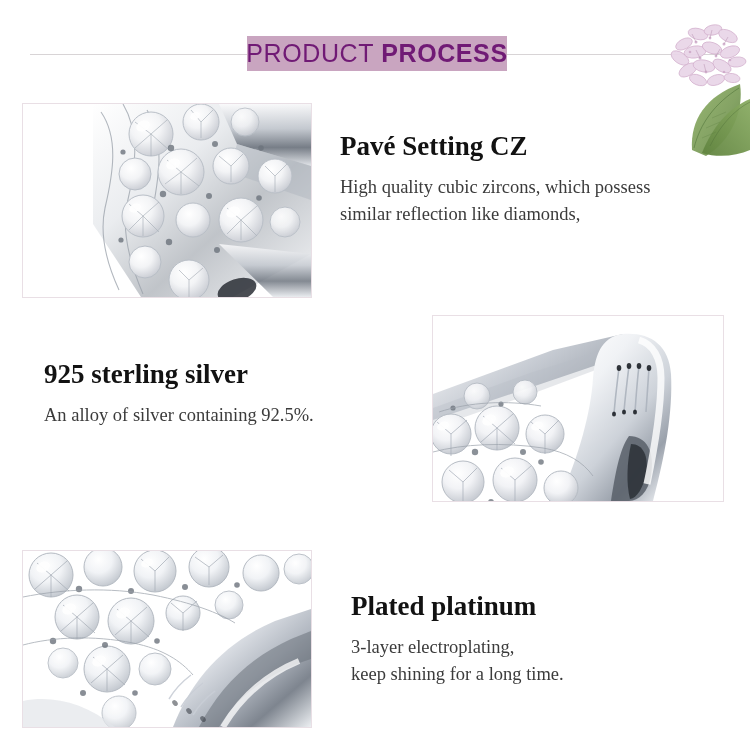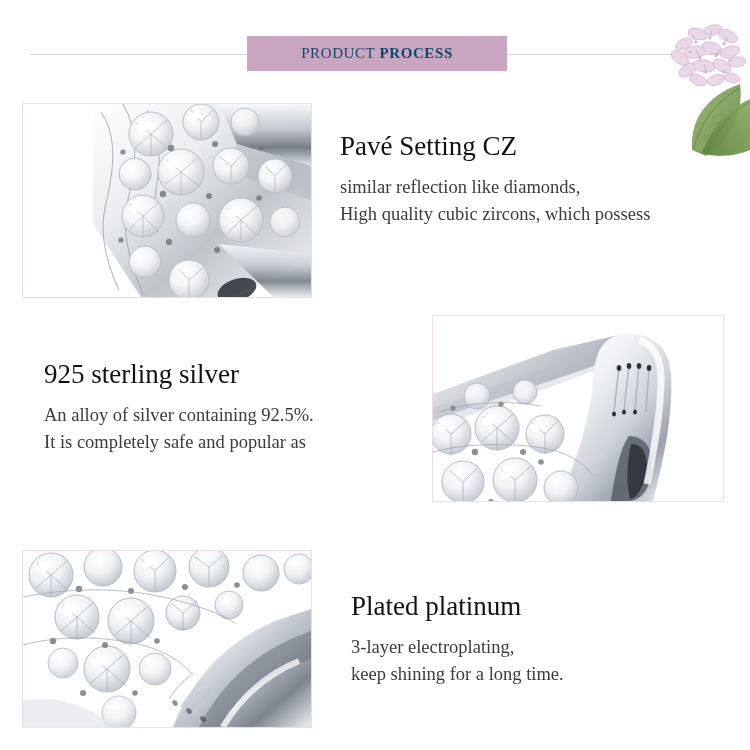--- a/index.html
+++ b/index.html
@@ -14,43 +14,43 @@
   .header{position:absolute;left:0;top:30px;width:750px;height:46px;}
   .rule{position:absolute;top:24px;height:1px;background:#d8d4d6;}
   .rule.left{left:30px;width:220px;}
   .rule.right{left:505px;width:215px;}
   .banner{
     position:absolute;left:247px;top:6px;width:260px;height:35px;
     background:#c9a5c0;
     display:flex;align-items:center;justify-content:center;
   }
   .banner-text{
-    font-family:Liberation Serif, serif;
-    font-size:15px;color:#0c4a6e;letter-spacing:.6px;
+    font-family:Liberation Sans, sans-serif;
+    font-size:25px;color:#701a75;letter-spacing:.6px;
     white-space:nowrap;line-height:1;
   }
   .banner-text .light{font-weight:400;}
   .banner-text .bold{font-weight:700;}
 
   
   .floral{position:absolute;right:0;top:0;width:110px;height:160px;pointer-events:none;}
 
   
   .frame{
     position:absolute;background:#fff;
     border:1px solid #e9dfe5;
     overflow:hidden;
   }
   .frame svg{display:block;width:100%;height:100%;}
 
   
   .block{position:absolute;}
   .heading{
     font-family:"Liberation Serif",serif;
-    font-size:27px;color:#121212;font-weight:400;
+    font-size:27px;color:#121212;font-weight:700;
     line-height:1.1;margin:0 0 12px 0;white-space:nowrap;
   }
   .body-line{
     font-family:"Liberation Serif",serif;
     font-size:18.5px;color:#3b3b3b;line-height:1.48;
     white-space:nowrap;
   }
 </style>
 </head>
 <body>
@@ -208,28 +208,27 @@
         <circle cx="146" cy="138" r="3.2"></circle>
           <circle cx="194" cy="146" r="3"></circle>
         <circle cx="100" cy="48" r="2.6"></circle>
           <circle cx="98" cy="136" r="2.6"></circle>
       </g>
     </svg>
   </div>
 
   <div class="block" style="left:340px;top:132px;width:390px;">
     <div class="heading">Pavé Setting CZ</div>
+    <div class="body-line">High quality cubic zircons, which possess</div>
     <div class="body-line">similar reflection like diamonds,</div>
-    <div class="body-line">High quality cubic zircons, which possess</div>
   </div>
 
   <div class="block" style="left:44px;top:360px;width:390px;">
     <div class="heading">925 sterling silver</div>
     <div class="body-line">An alloy of silver containing 92.5%.</div>
-    <div class="body-line">It is completely safe and popular as</div>
   </div>
 
   <div class="frame" style="left:432px;top:315px;width:290px;height:185px;">
     <svg viewBox="0 0 290 185" preserveAspectRatio="none" xmlns="http://www.w3.org/2000/svg">
       <defs>
         <radialGradient id="gem2" cx="38%" cy="30%" r="72%">
           <stop offset="0%" stop-color="#ffffff"></stop>
           <stop offset="50%" stop-color="#f2f3f6"></stop>
           <stop offset="100%" stop-color="#c6cad1"></stop>
         </radialGradient>

